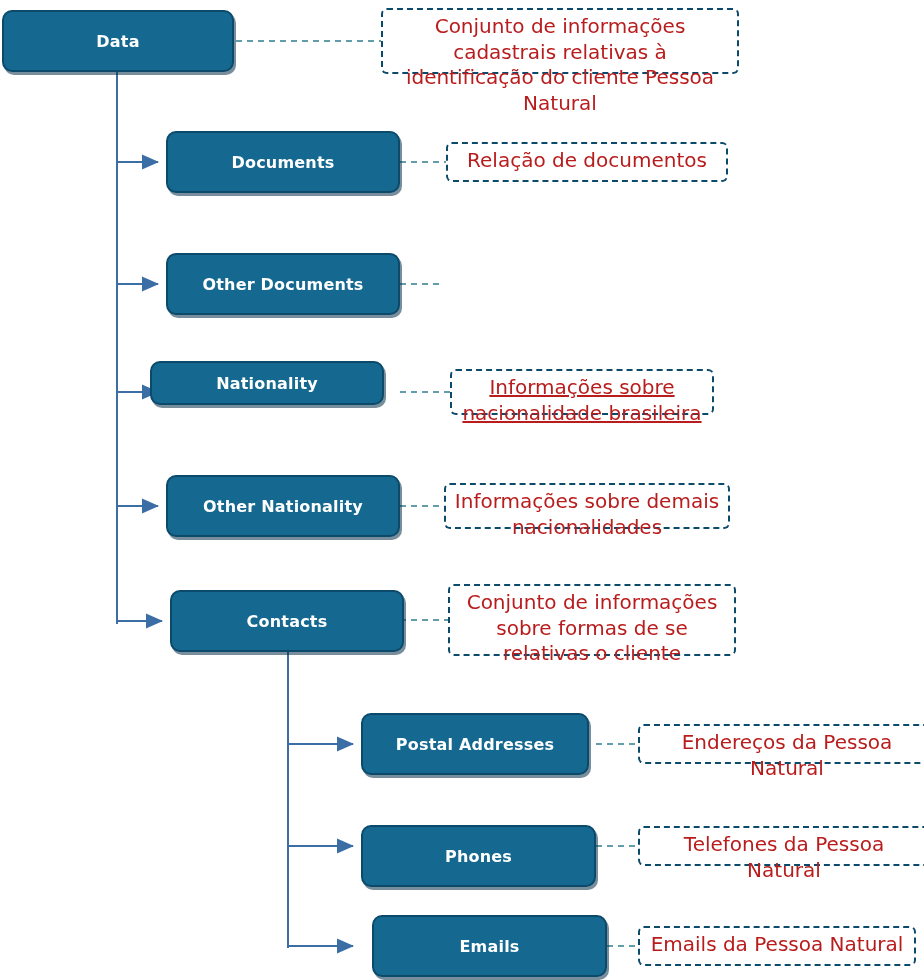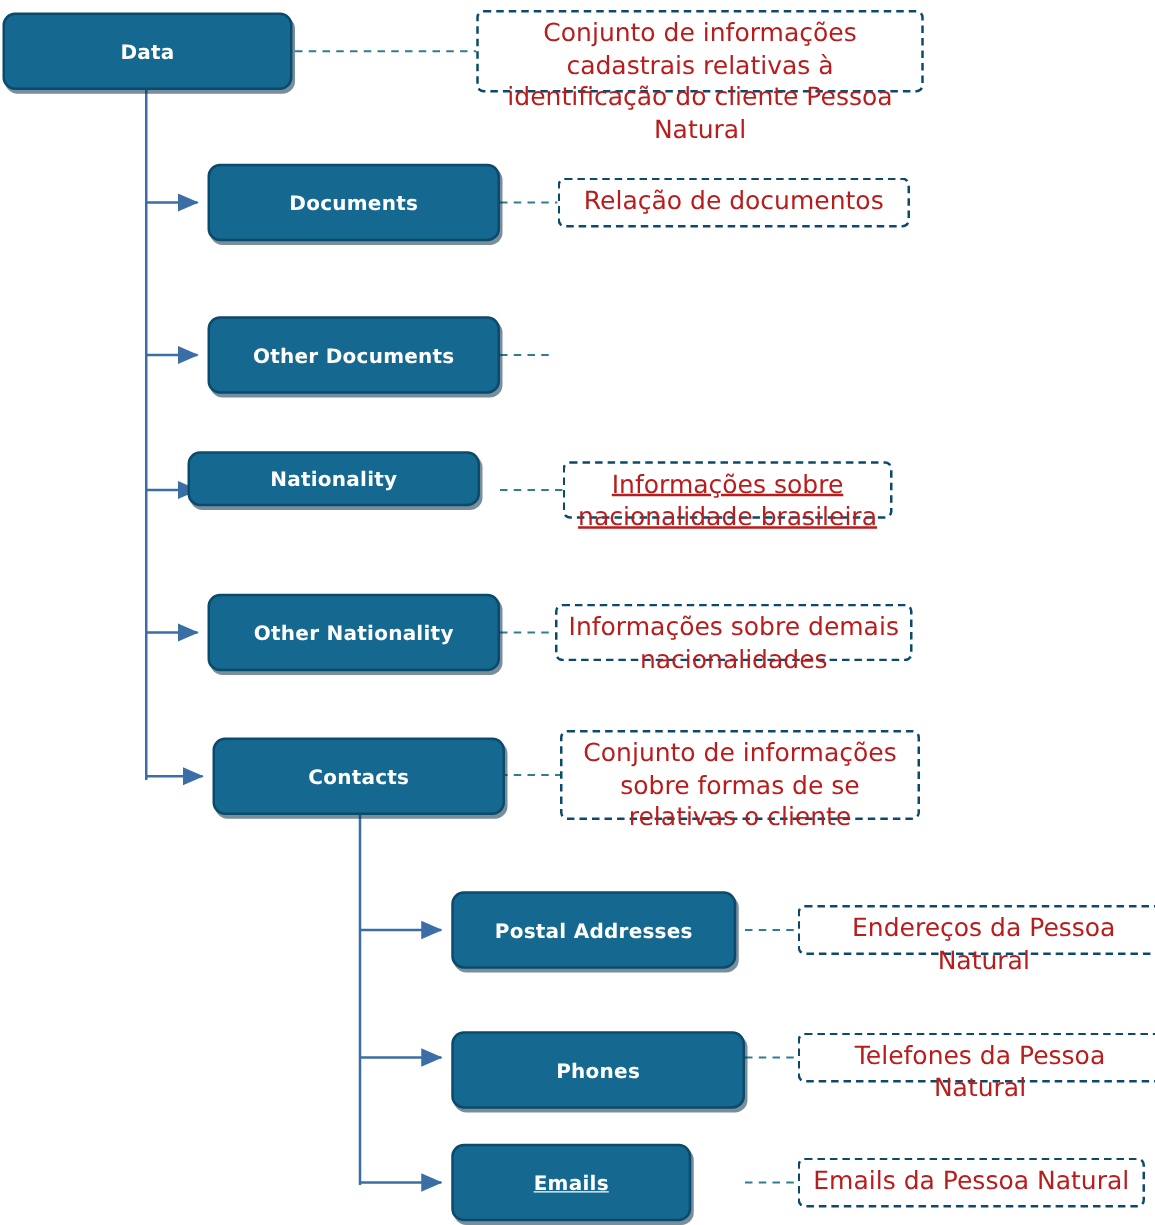--- a/index.html
+++ b/index.html
@@ -139,20 +139,20 @@
     <span>Endereços da Pessoa Natural</span>
   </div>
 
   <div class="node" style="left:361px; top:815px; width:235px; height:62px;margin-top:10px;">
     <span>Phones</span>
   </div>
   <div class="note" style="left:638px; top:826px; width:292px; height:40px;">
     <span>Telefones da Pessoa Natural</span>
   </div>
 
-  <div class="node" style="left:361px; top:915px; width:192px; height:62px;text-decoration:underline;">
+  <div class="node" style="left:372px; top:915px; width:235px; height:62px;">
     <span>Emails</span>
   </div>
   <div class="note" style="left:638px; top:926px; width:278px; height:40px;">
     <span>Emails da Pessoa Natural</span>
   </div>
 
 </div>
 
 </body></html>

